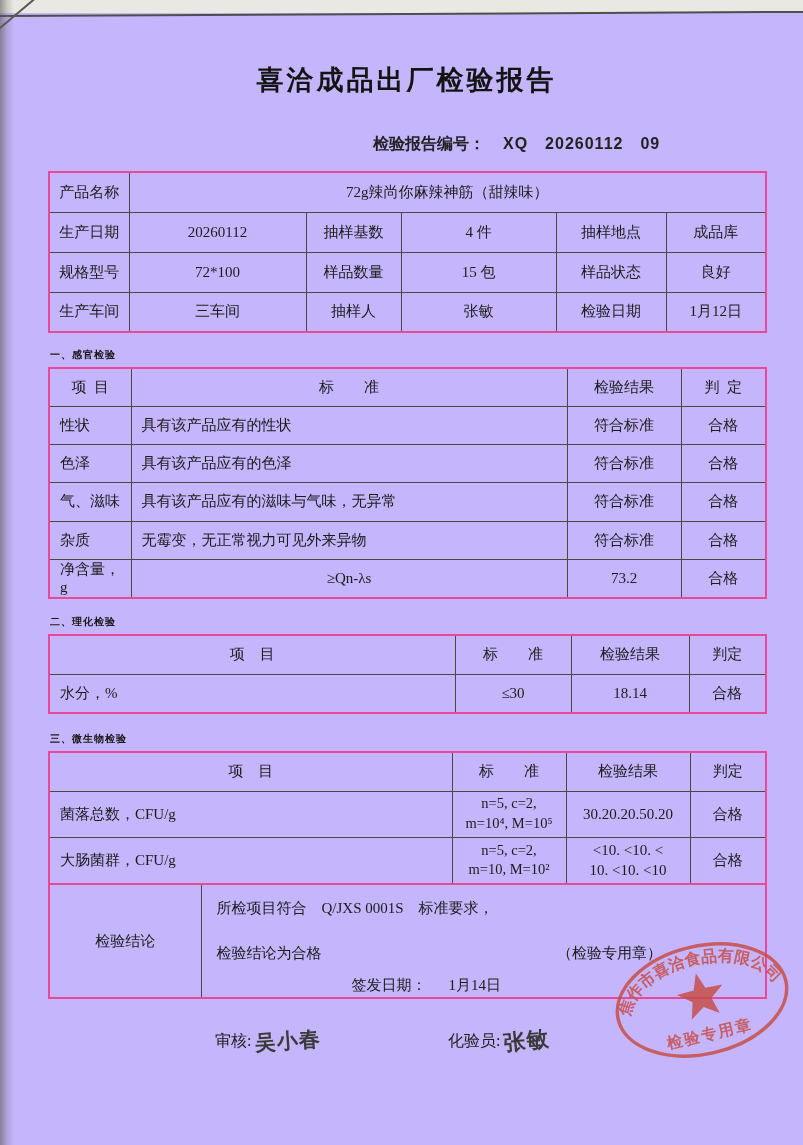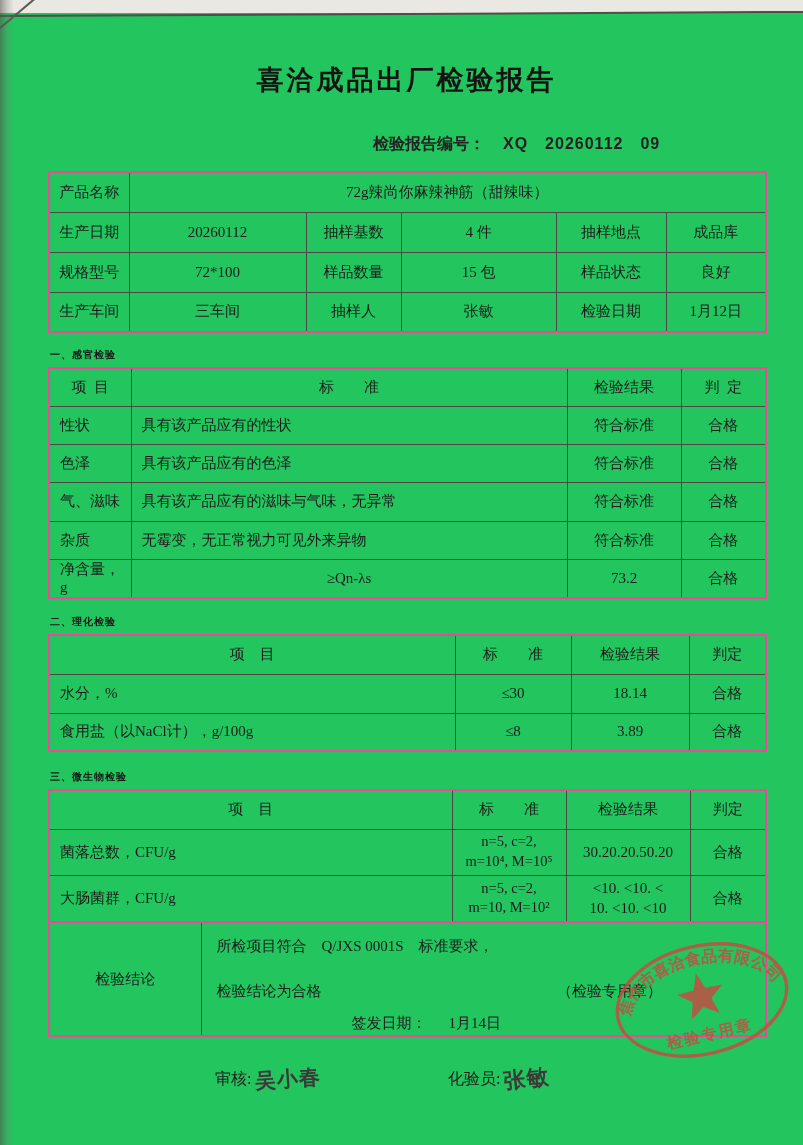--- a/index.html
+++ b/index.html
@@ -1,18 +1,18 @@
 <!DOCTYPE html>
 <html><head>
 <meta charset="utf-8">
 <style>
   html,body{margin:0;padding:0;background:#d8d6d2;}
   .page{
     position:relative; width:803px; height:1145px; margin:0 auto;
-    background:#22c55e; overflow:hidden;
+    background:#c4b5fd; overflow:hidden;
     font-family:"Liberation Serif","DejaVu Serif",serif;
     color:#1d1c1a;
   }
   
   .scan-top-bg{position:absolute;top:0;left:0;width:100%;height:13px;background:#eae8e3;}
   .scan-top-line{position:absolute;top:13px;left:-4px;width:812px;height:2px;background:#504e49;transform:rotate(-0.3deg);}
   .scan-left-shadow{position:absolute;top:0;left:0;width:14px;height:100%;
     background:linear-gradient(to right, rgba(82,80,74,.55), rgba(120,117,110,.28) 50%, rgba(150,148,140,0));}
   .scan-corner{position:absolute;top:32px;left:-6px;width:58px;height:2px;background:#5a5853;transform:rotate(-40deg);transform-origin:left center;}
 
@@ -186,26 +186,20 @@
           <tr style="height:39px">
         <td class="pre">项    目</td>
         <td class="pre">标        准</td>
         <td>检验结果</td>
         <td>判定</td>
       </tr>
       <tr style="height:39px">
         <td class="left">水分，%</td>
         <td>≤30</td>
         <td>18.14</td>
-        <td>合格</td>
-      </tr>
-      <tr style="height:38px">
-        <td class="left">食用盐（以NaCl计），g/100g</td>
-        <td>≤8</td>
-        <td>3.89</td>
         <td>合格</td>
       </tr>
     </tbody>
       </table>
 
     <div class="section-heading" style="margin-top:18px">三、微生物检验</div>
     <table class="box">
       <colgroup>
           <col style="width:403px">
           <col style="width:114px">

